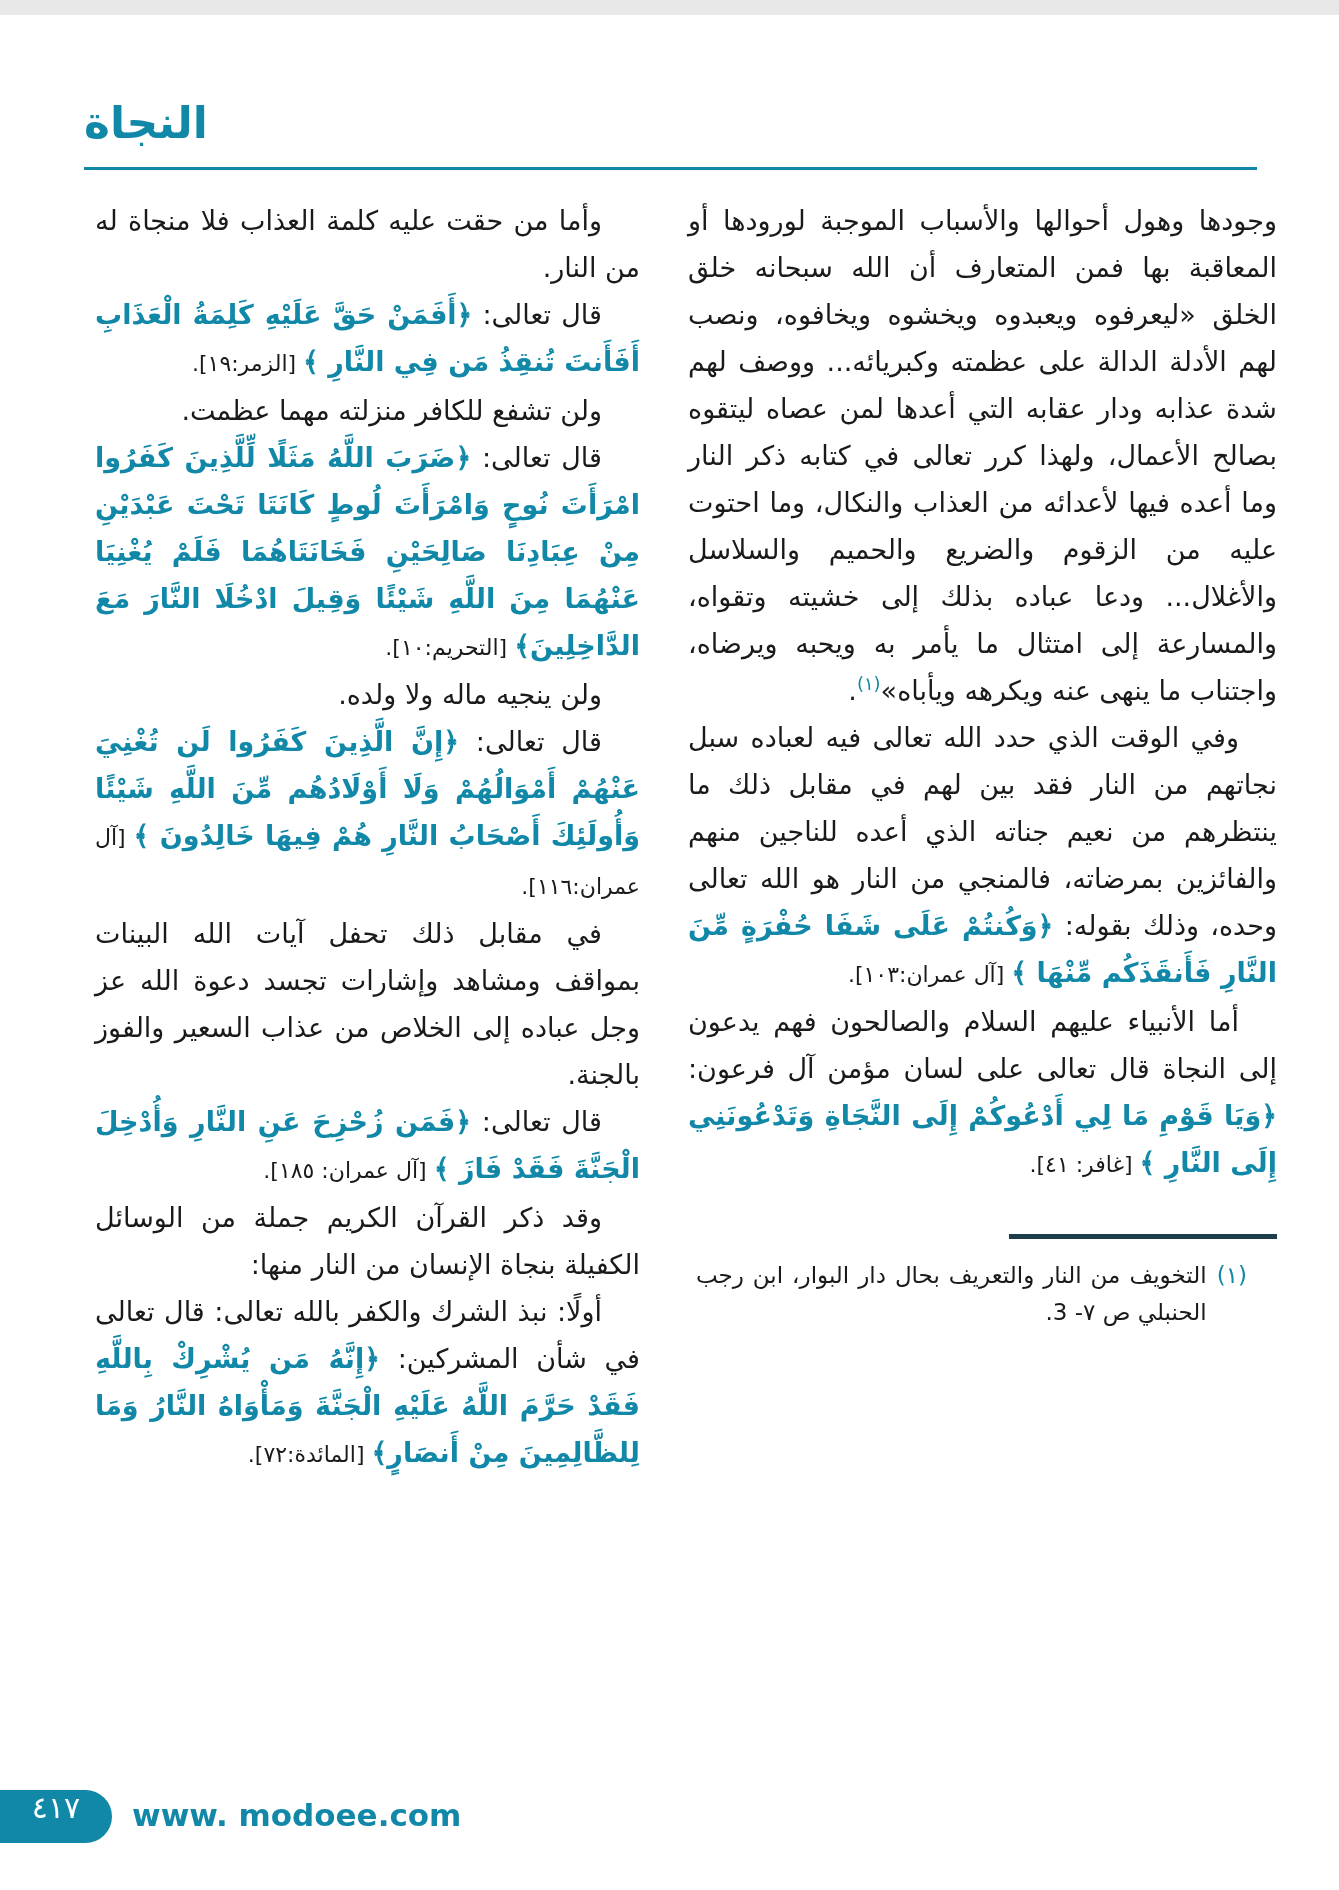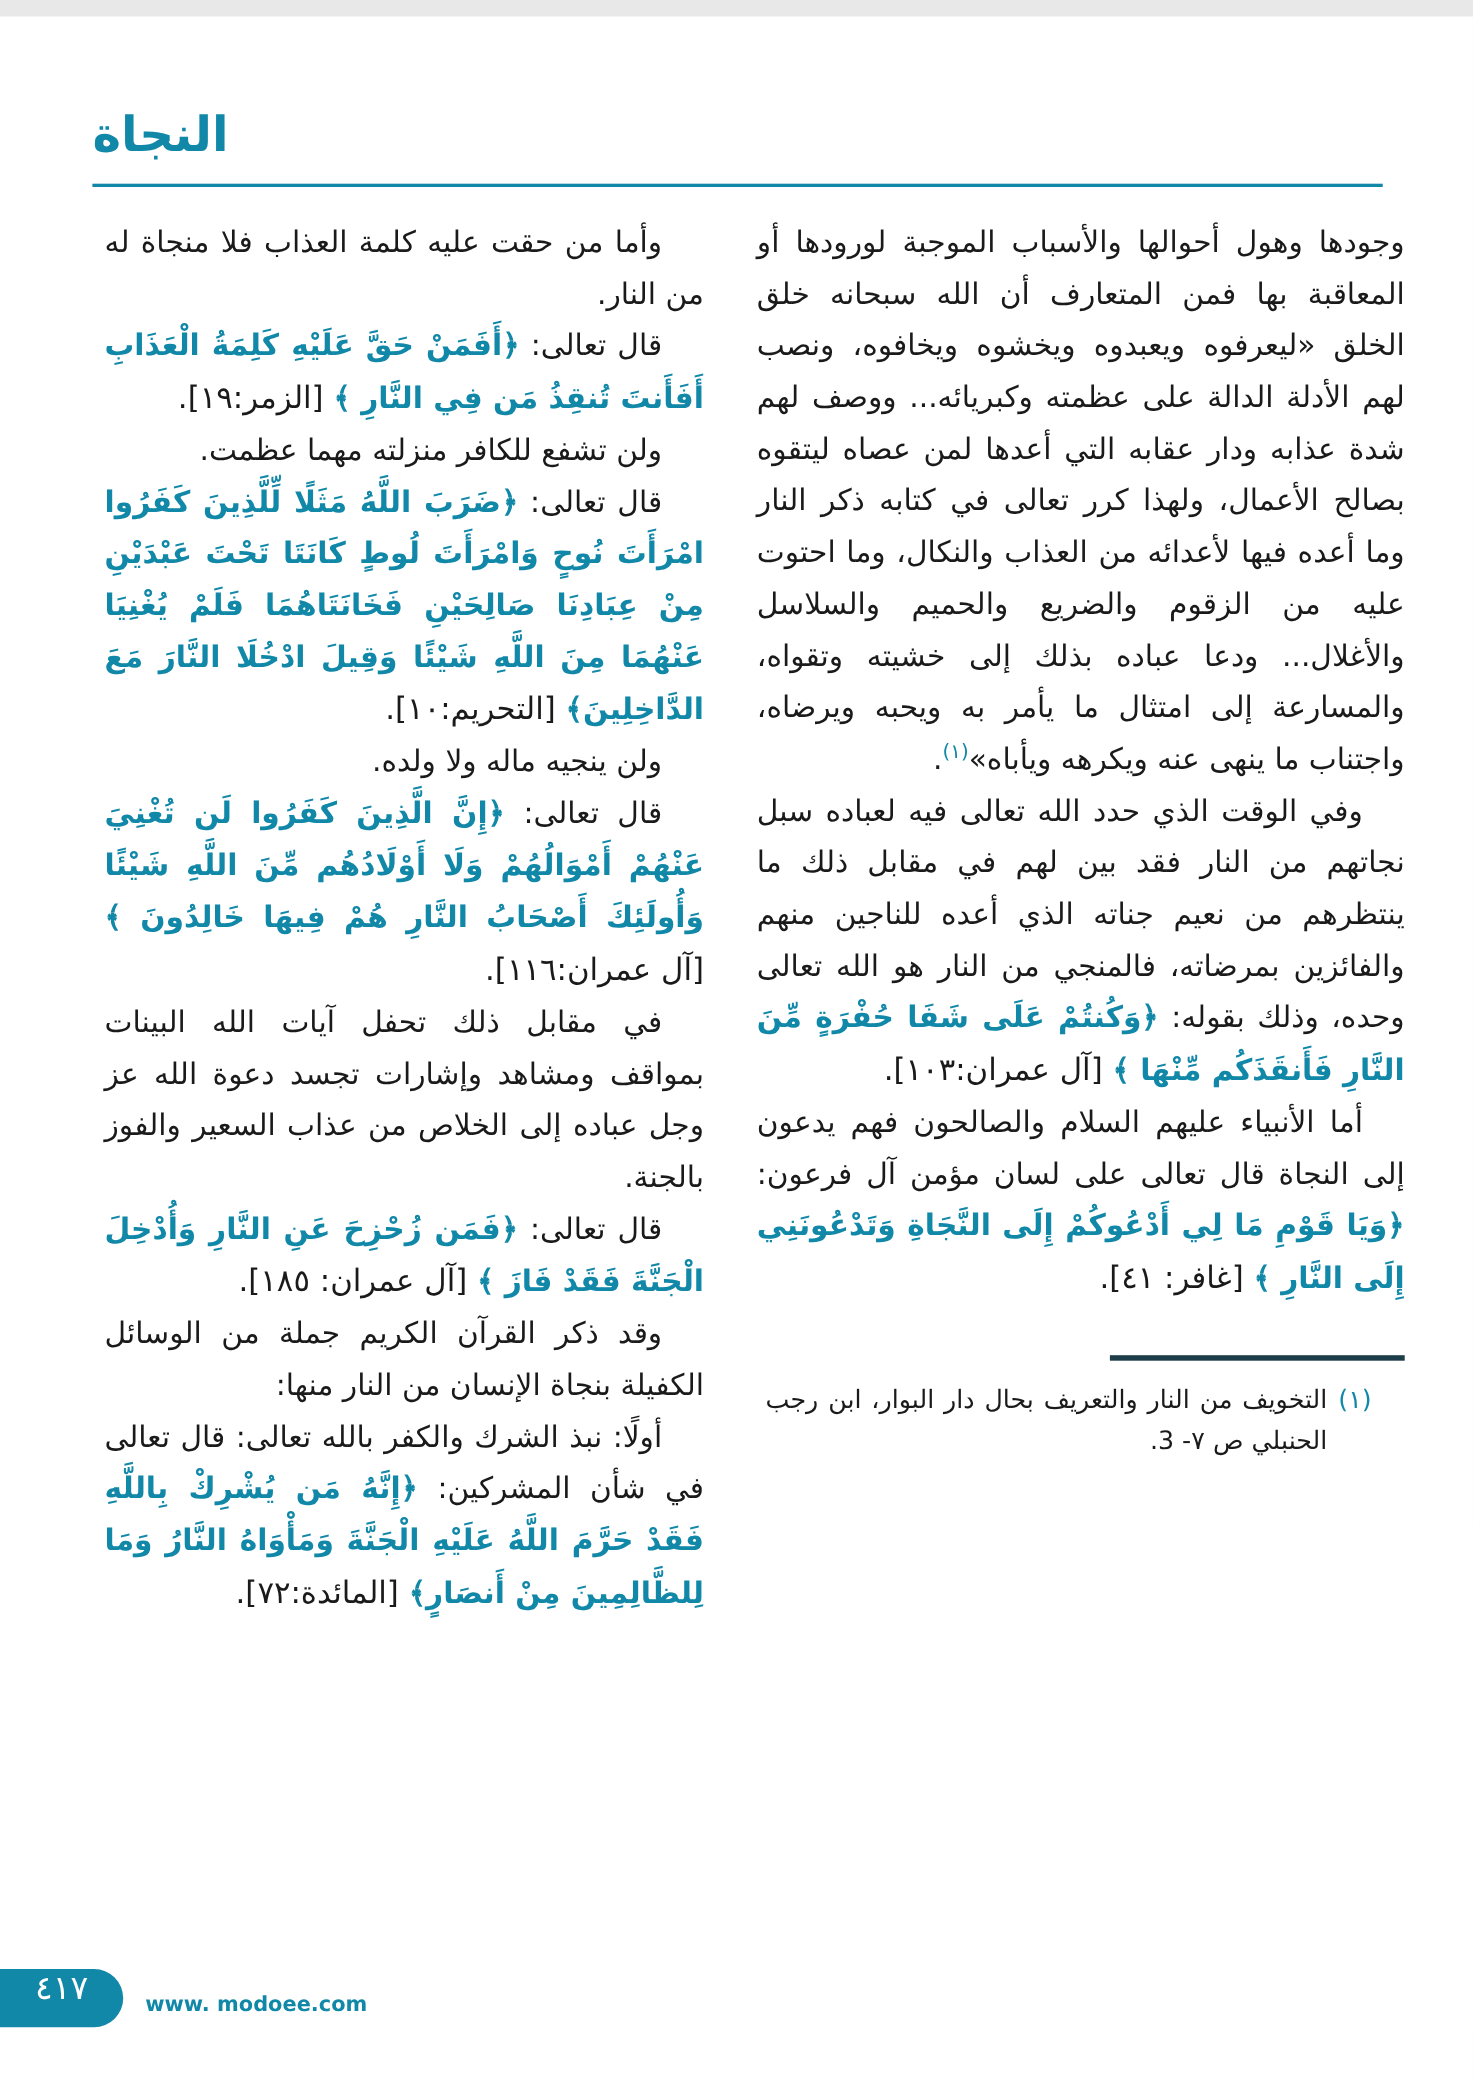--- a/index.html
+++ b/index.html
@@ -40,21 +40,21 @@
   .col-right{width:589px;flex:0 0 589px;}
   .col-left{width:545px;flex:0 0 545px;}
   .para{
     text-align:justify;
     text-indent:38px;
   }
   .para.flush{text-indent:0;}
   .seg-body{color:var(--ink);}
   .seg-bold{color:var(--ink);font-weight:400;}
   .seg-verse{color:var(--accent);font-weight:700;}
-  .seg-ref{color:var(--ink);font-size:28px;}
+  .seg-ref{color:var(--ink);font-size:22px;}
   .seg-sup{color:var(--accent);font-size:18px;vertical-align:super;line-height:0;}
   
   .footnote-sep{
     margin:46px auto 0 0;    
     margin-left:0;
     width:268px;height:5px;
     background:var(--sep);
     margin-right:0;
   }
   .footnote{
@@ -71,21 +71,21 @@
     position:absolute;left:0;bottom:62px;
     width:112px;height:53px;
     background:var(--accent);
     border-radius:0 27px 27px 0;
     display:flex;align-items:flex-start;justify-content:center;
   }
   .page-pill span{color:#ffffff;font-size:30px;}
   .site-url{
     position:absolute;left:132px;bottom:72px;
     color:var(--accent);
-    font-size:19px;font-weight:600;
+    font-size:31px;font-weight:600;
     direction:ltr;
   }
 </style>
 </head>
 <body>
 
 <div class="page">
 
   <div class="logo">النجاة</div>
   <div class="header-rule"></div>

